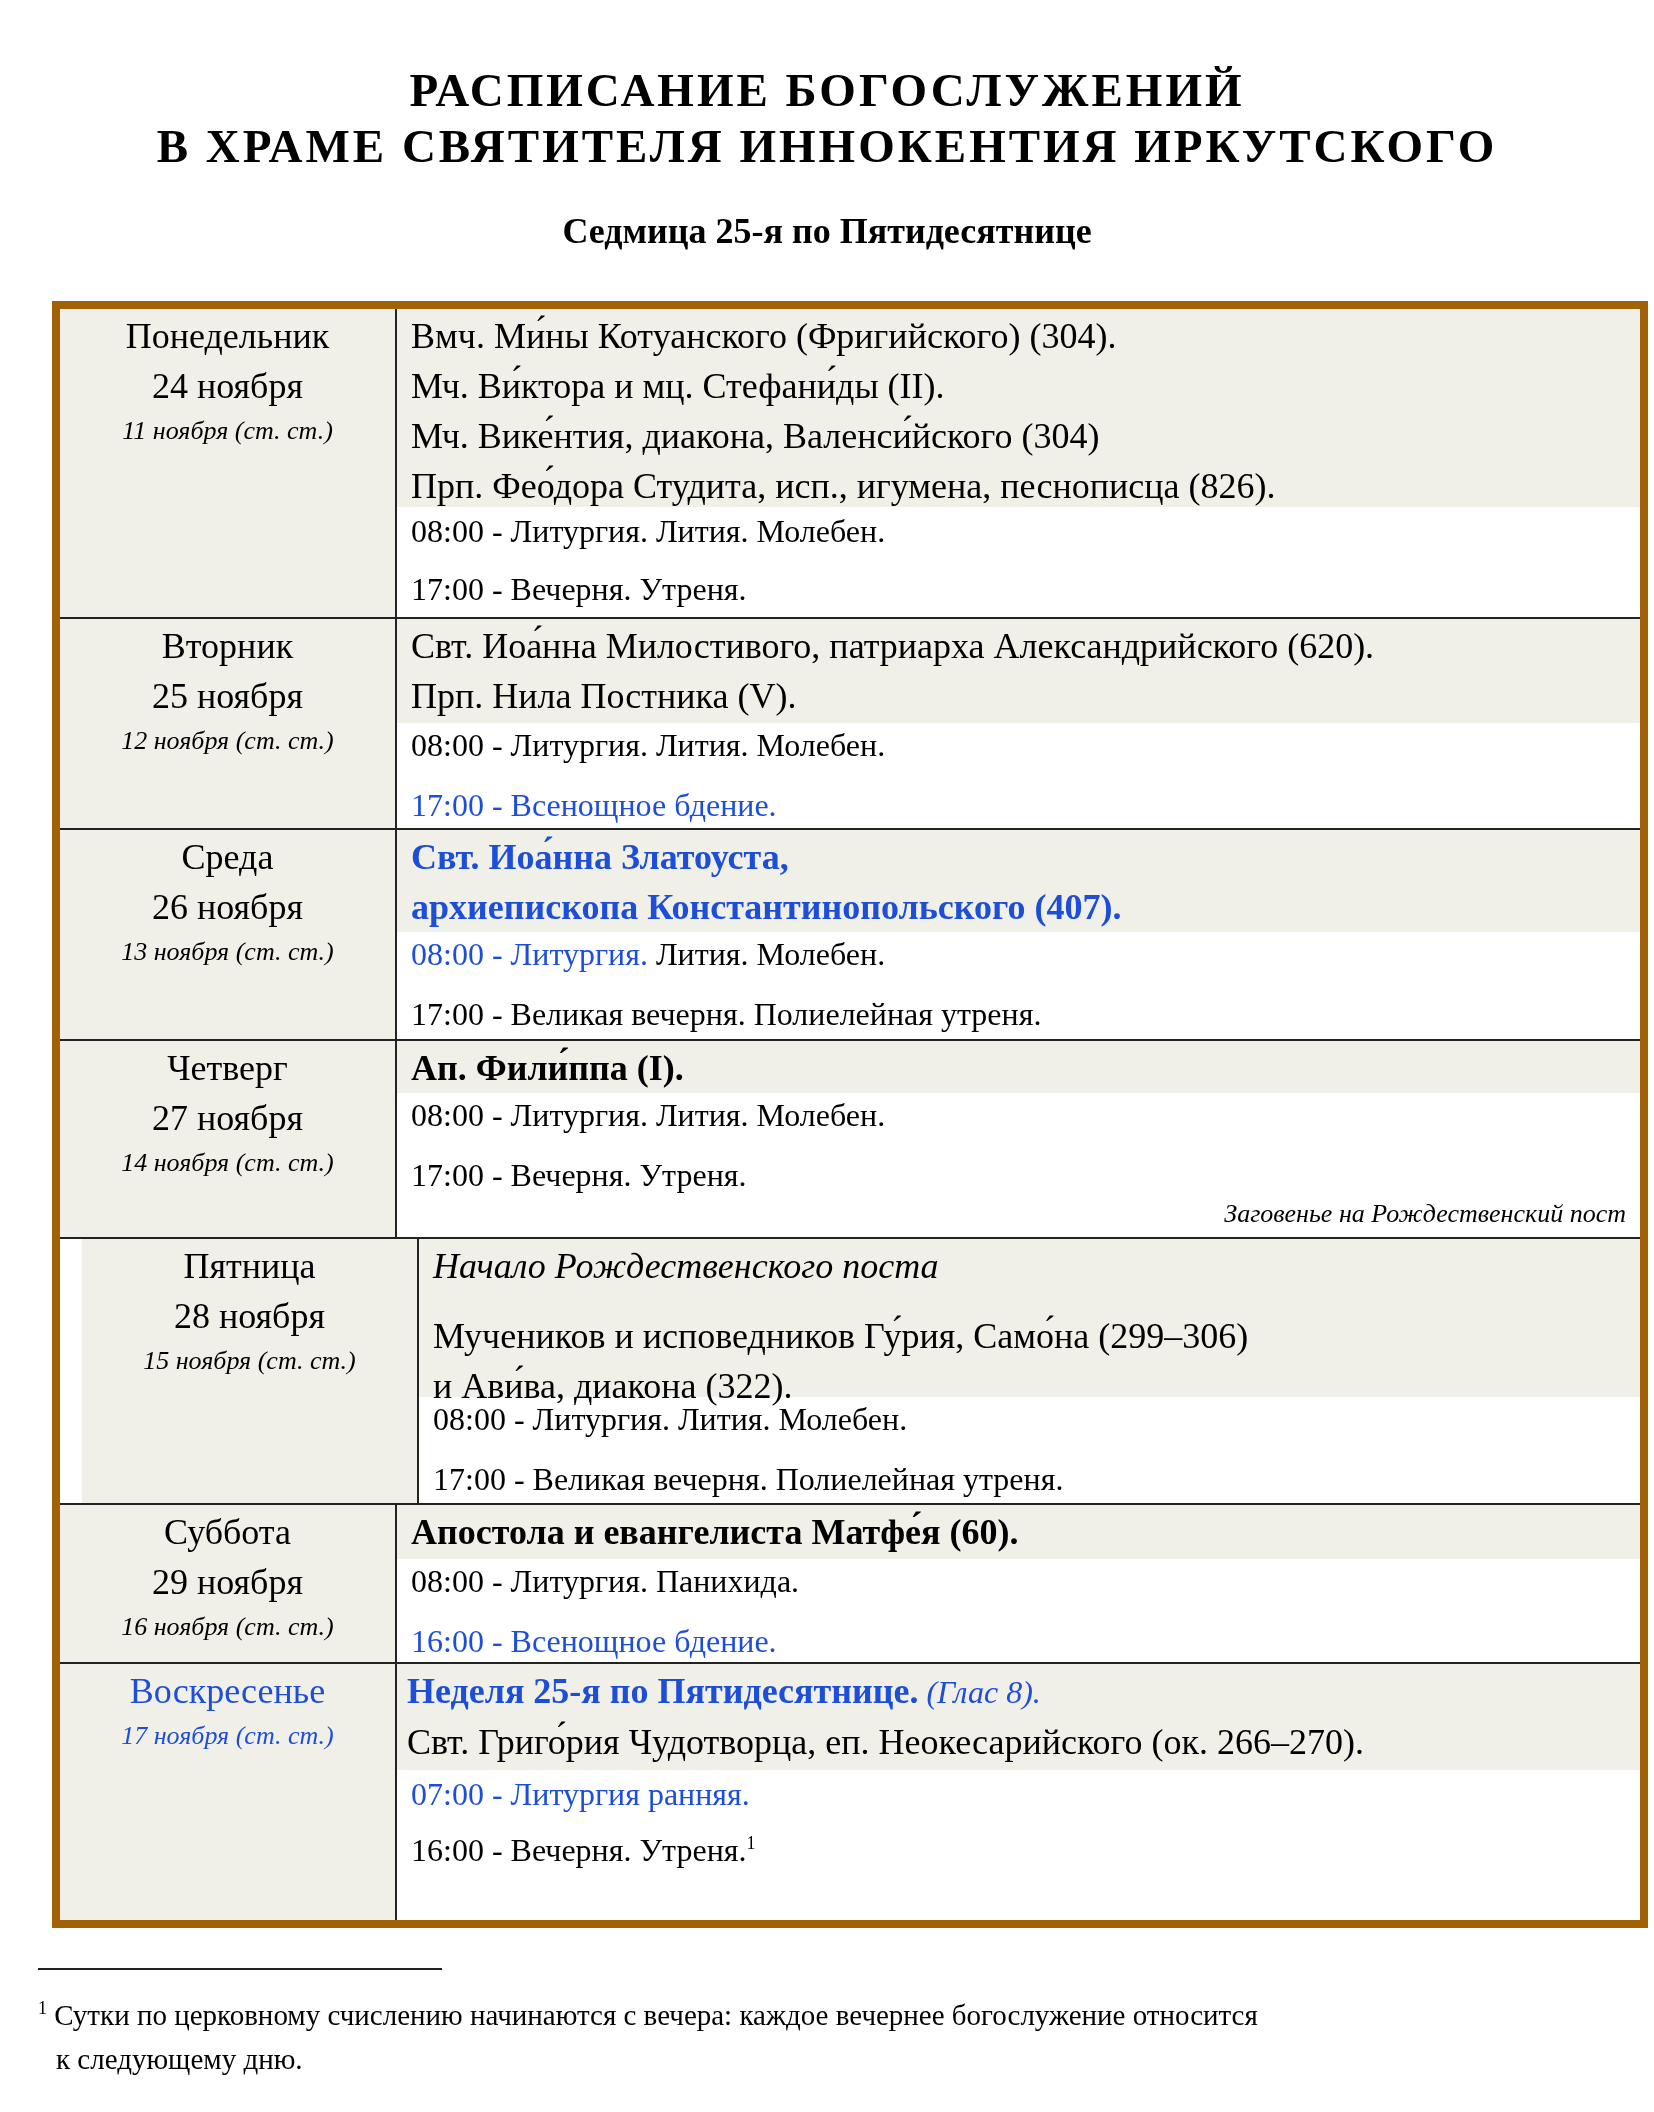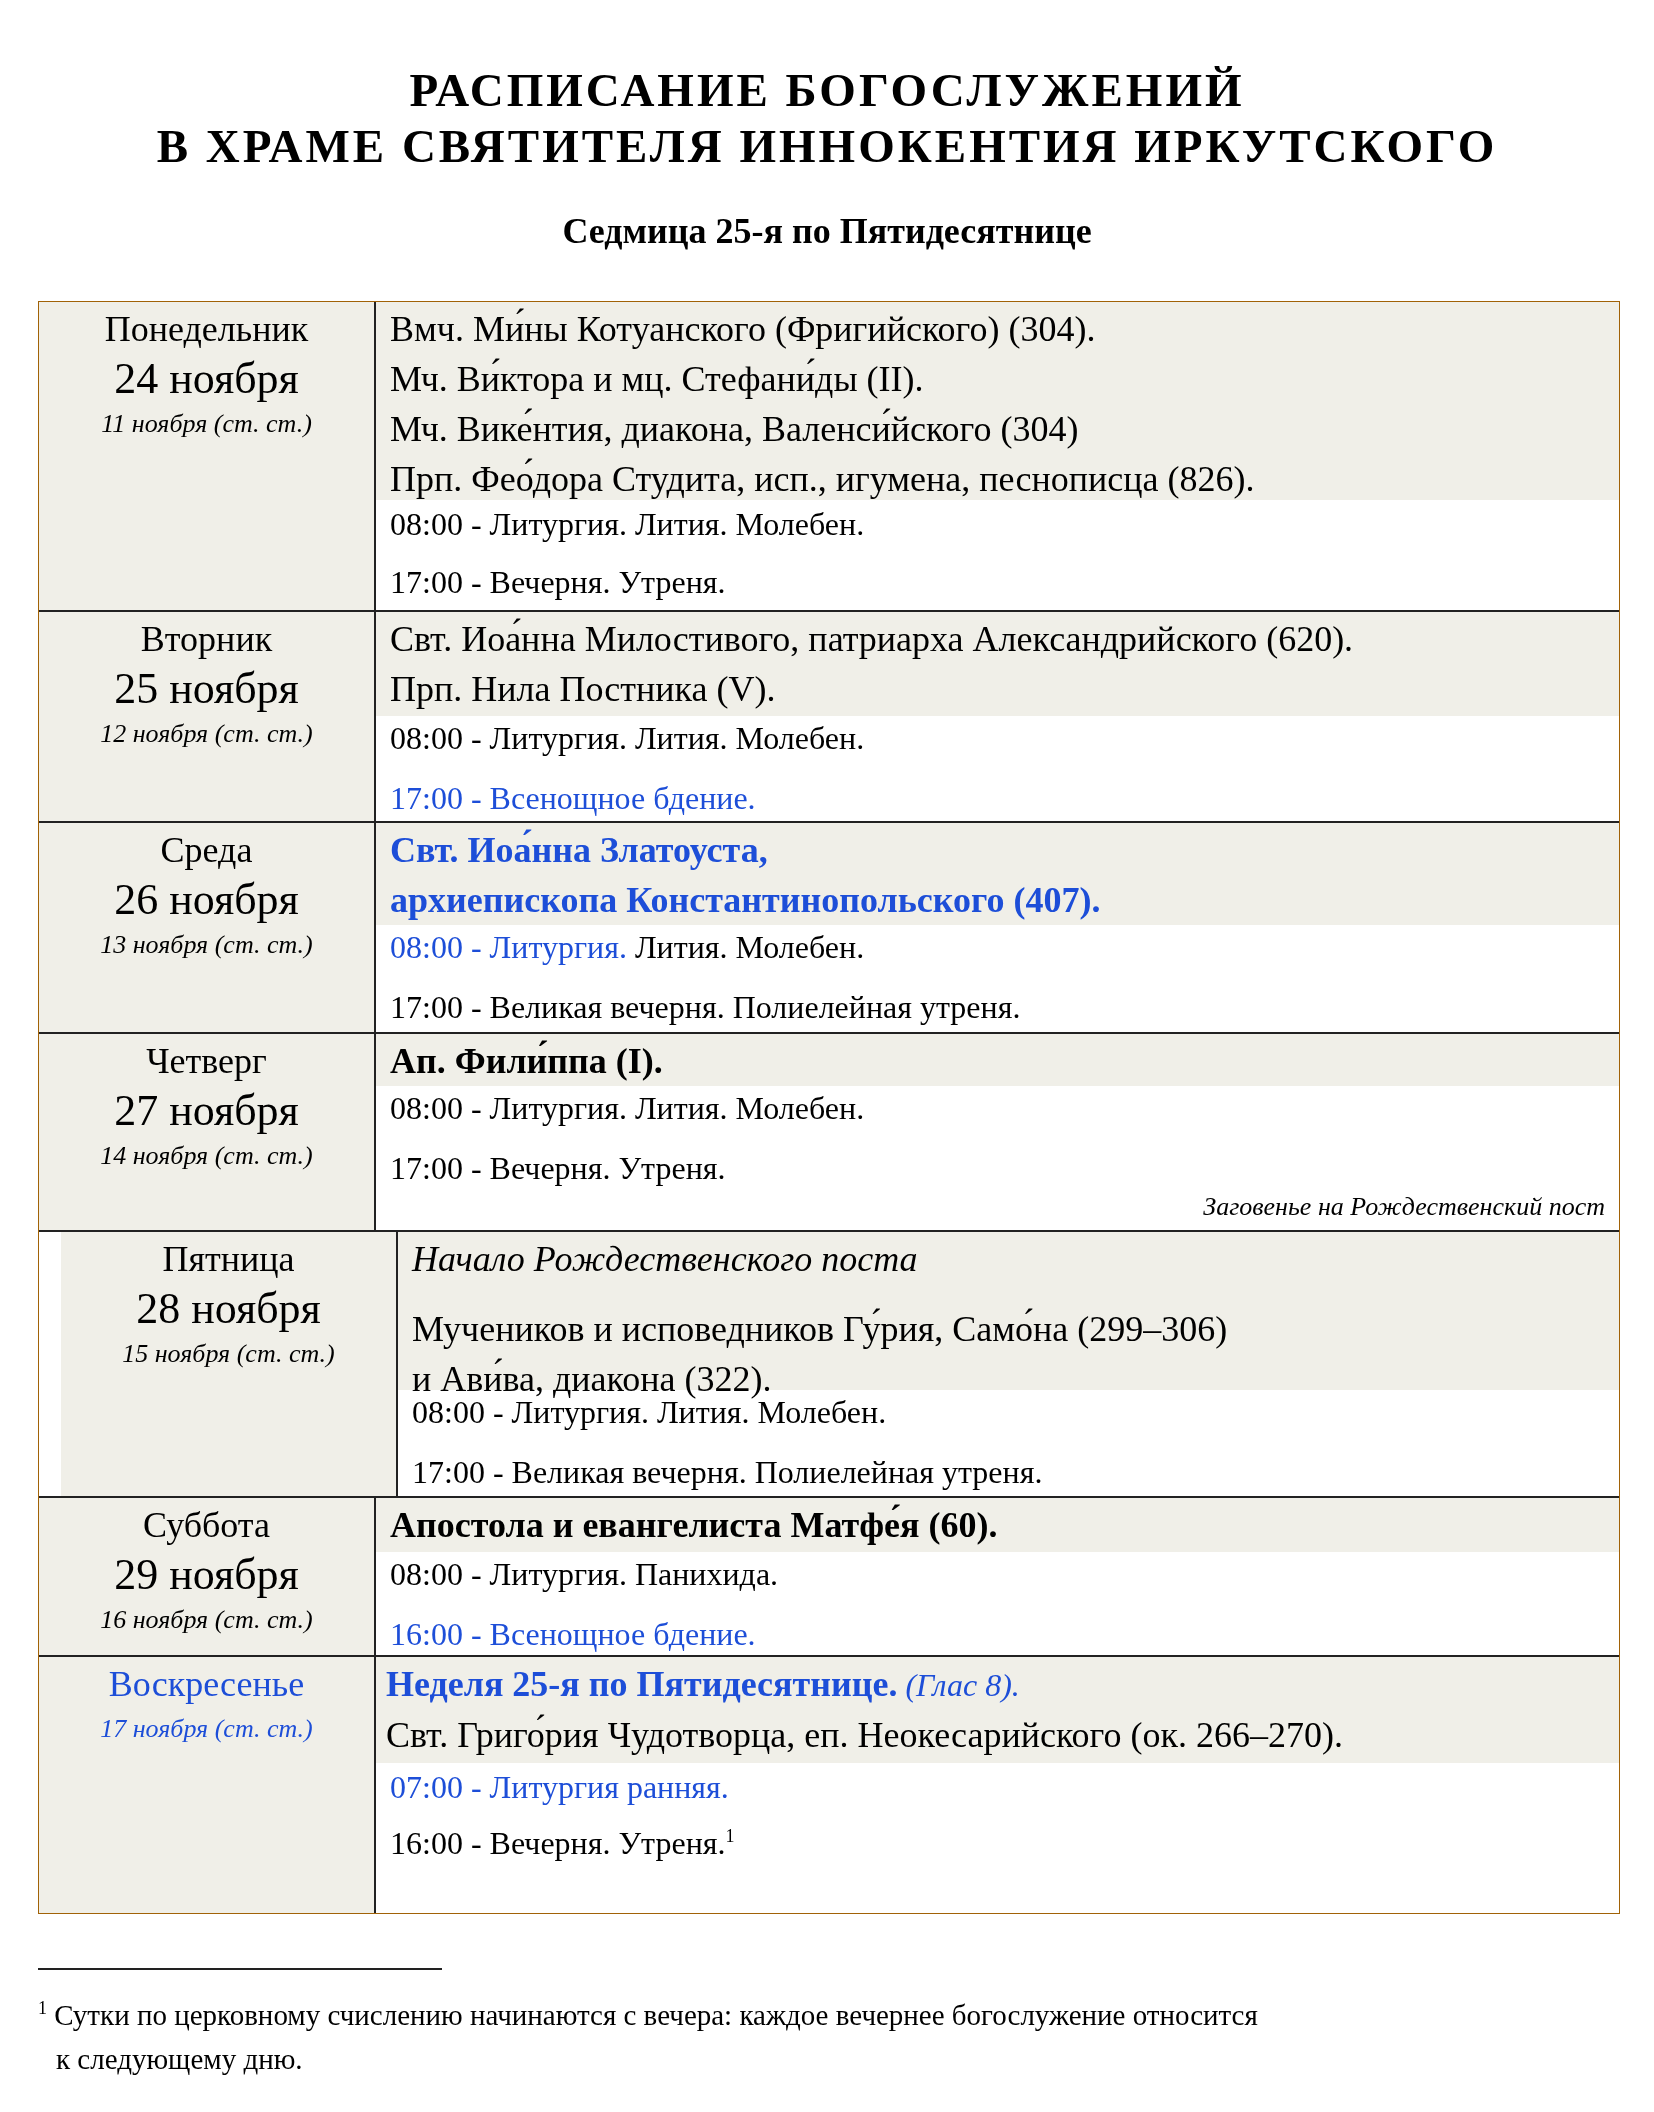--- a/index.html
+++ b/index.html
@@ -1,26 +1,26 @@
 <!DOCTYPE html>
 <html><head>
 <meta charset="utf-8">
 <style>
   html, body { margin:0; padding:0; background:#ffffff; }
   body { width:1654px; height:2112px; position:relative; font-family:"Liberation Serif", serif; color:#000; overflow:hidden; }
   .title { position:absolute; left:0; width:1654px; text-align:center; font-weight:bold; font-size:47px; letter-spacing:3px; line-height:56px; }
   .t1 { top:62px; }
   .t2 { top:118px; }
   .subtitle { position:absolute; top:210px; left:0; width:1654px; text-align:center; font-weight:bold; font-size:36px; }
-  .table { position:absolute; left:38px; top:301px; width:1580px; border:1px solid #a16207; }
+  .table { position:absolute; left:52px; top:301px; width:1580px; border:8px solid #a16207; }
   .row { position:relative; border-top:2px solid #222; display:flex; }
   .row:first-child { border-top:none; }
   .daycol { width:337px; background:#f0efe8; border-right:2px solid #222; text-align:center; padding-top:2px; box-sizing:border-box; }
   .dname { font-size:36px; line-height:50px; }
-  .ddate { font-size:44px; line-height:50px; }
+  .ddate { font-size:36px; line-height:50px; }
   .dold { font-size:26px; font-style:italic; line-height:40px; }
   .red { color:#1d4ed8; }
   .content { flex:1; position:relative;border-radius:21px; }
   .saints { background:#f0efe8; padding:2px 14px 0 14px; }
   .saints div { font-size:36px; line-height:50px; }
   .bold { font-weight:bold; }
   .svc { padding:0 14px; }
   .svc div { font-size:32px; line-height:44px; }
   .note-r { text-align:right; font-size:26px; font-style:italic; line-height:34px; padding-right:14px; }
   .note-l { font-size:26px; font-style:italic; line-height:36px; }

